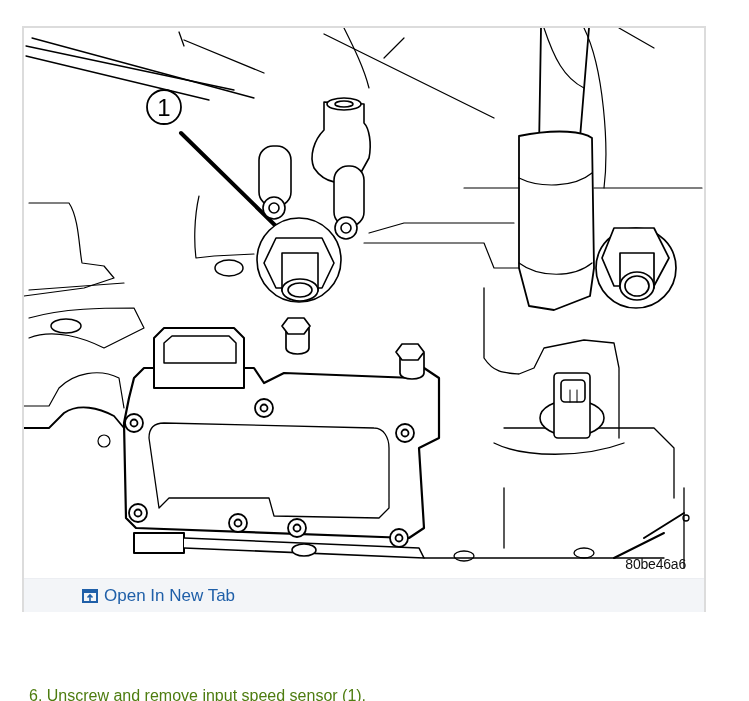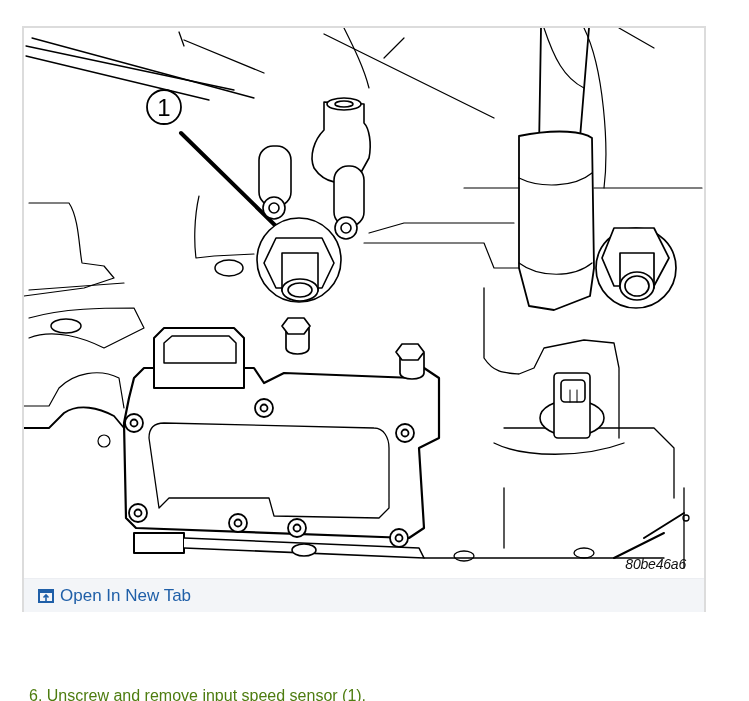--- a/index.html
+++ b/index.html
@@ -7,29 +7,28 @@
            font-family: "Liberation Sans", sans-serif; }
     .figure-frame {
       position: absolute; left: 22px; top: 26px; width: 684px; height: 586px;
       border: 2px solid #dcdcdc; background: #ffffff; box-sizing: border-box;
     }
     .figure-image { position: absolute; left: 0; top: 0; width: 680px; height: 550px; background: #fff; overflow: hidden; }
     .figure-image svg { display: block; }
     .figure-caption-id {
       position: absolute; right: 18px; bottom: 6px; font-size: 14px; color: #111;
       letter-spacing: -0.2px;
-      font-style: italic;
     }
     .figure-footer {
       position: absolute; left: 0; top: 550px; width: 680px; height: 34px;
       background: #f3f5f8; border-top: 1px solid #eceef2;
       display: flex; align-items: center; justify-content: space-between; box-sizing: border-box;
       padding: 0 10px 0 14px;
     }
-    .footer-link { display: flex; align-items: center; gap: 6px; color: #1f5fa8; font-size: 17px; cursor: pointer; text-decoration: none; }
+    .footer-link { display: flex; align-items: center; gap: 6px; color: #1f5fa8; font-size: 17px; cursor: pointer; text-decoration: none; margin-left: 44px; }
     .footer-link svg { display: block; }
     .step-text {
       position: absolute; left: 29px; top: 687px; font-size: 16px; color: #4d7c0f;
     }
   </style>
 </head>
 <body>
 
 <div class="figure-frame">
   <div class="figure-image">

